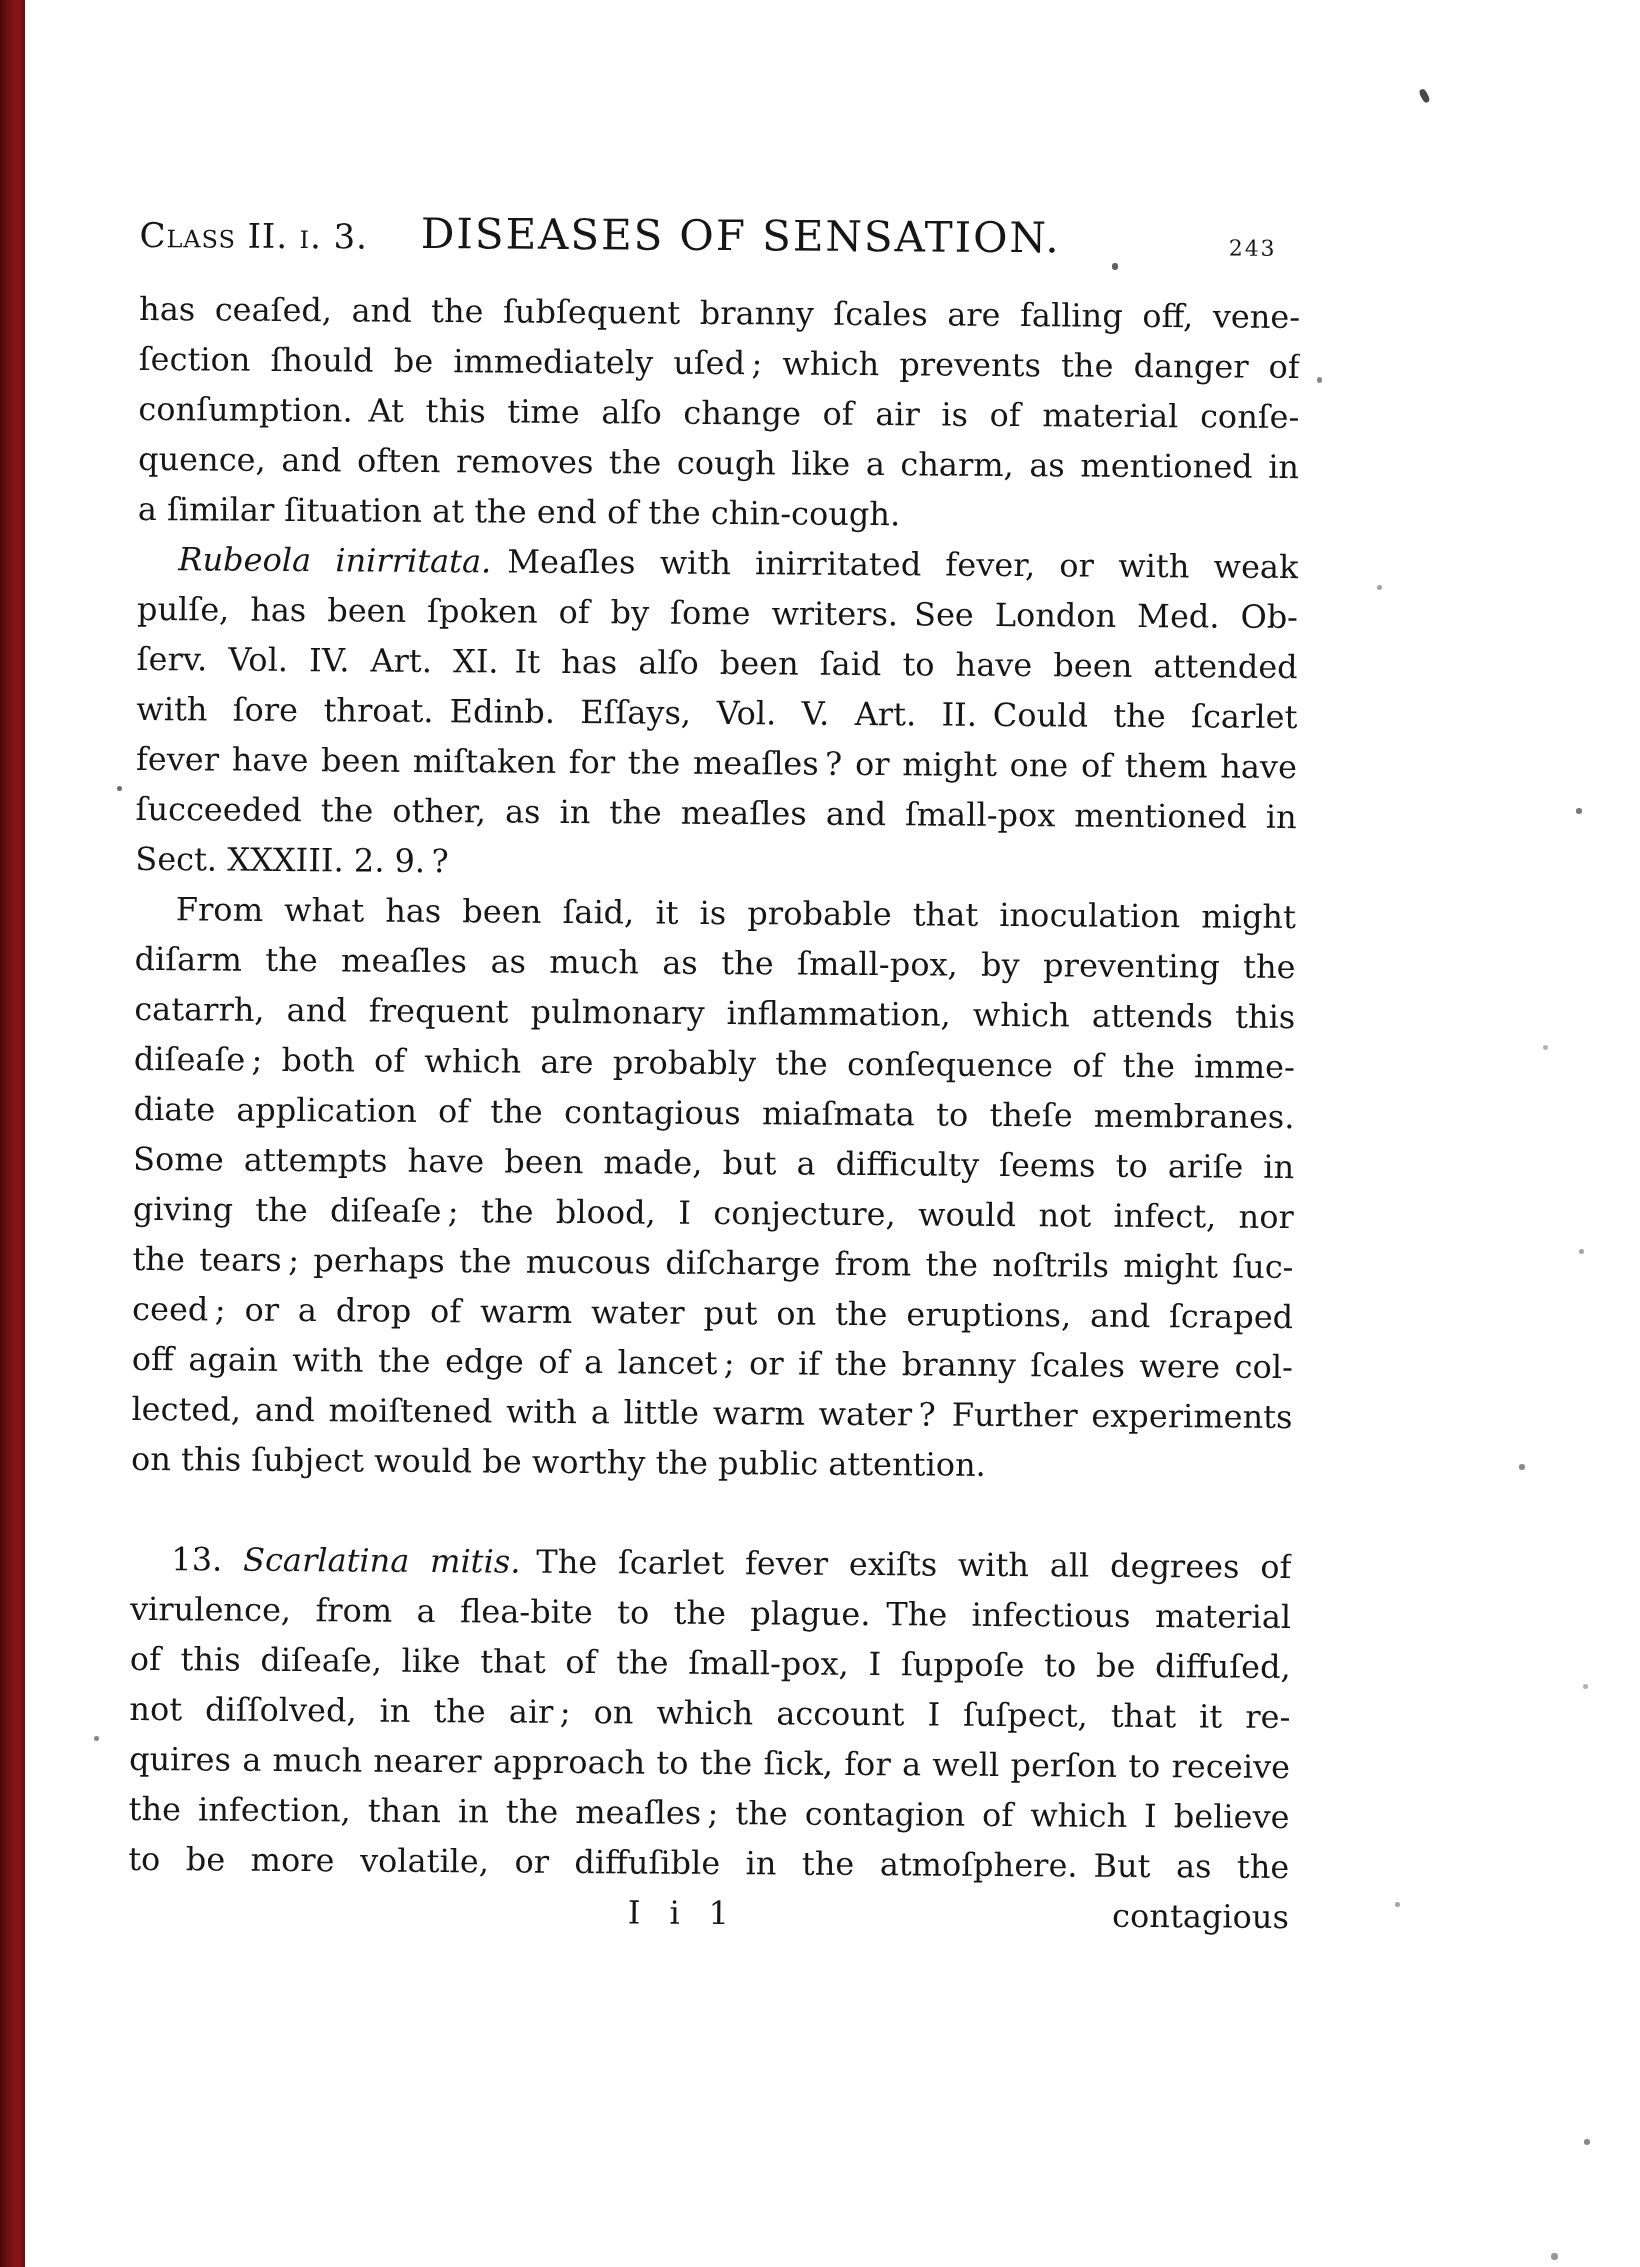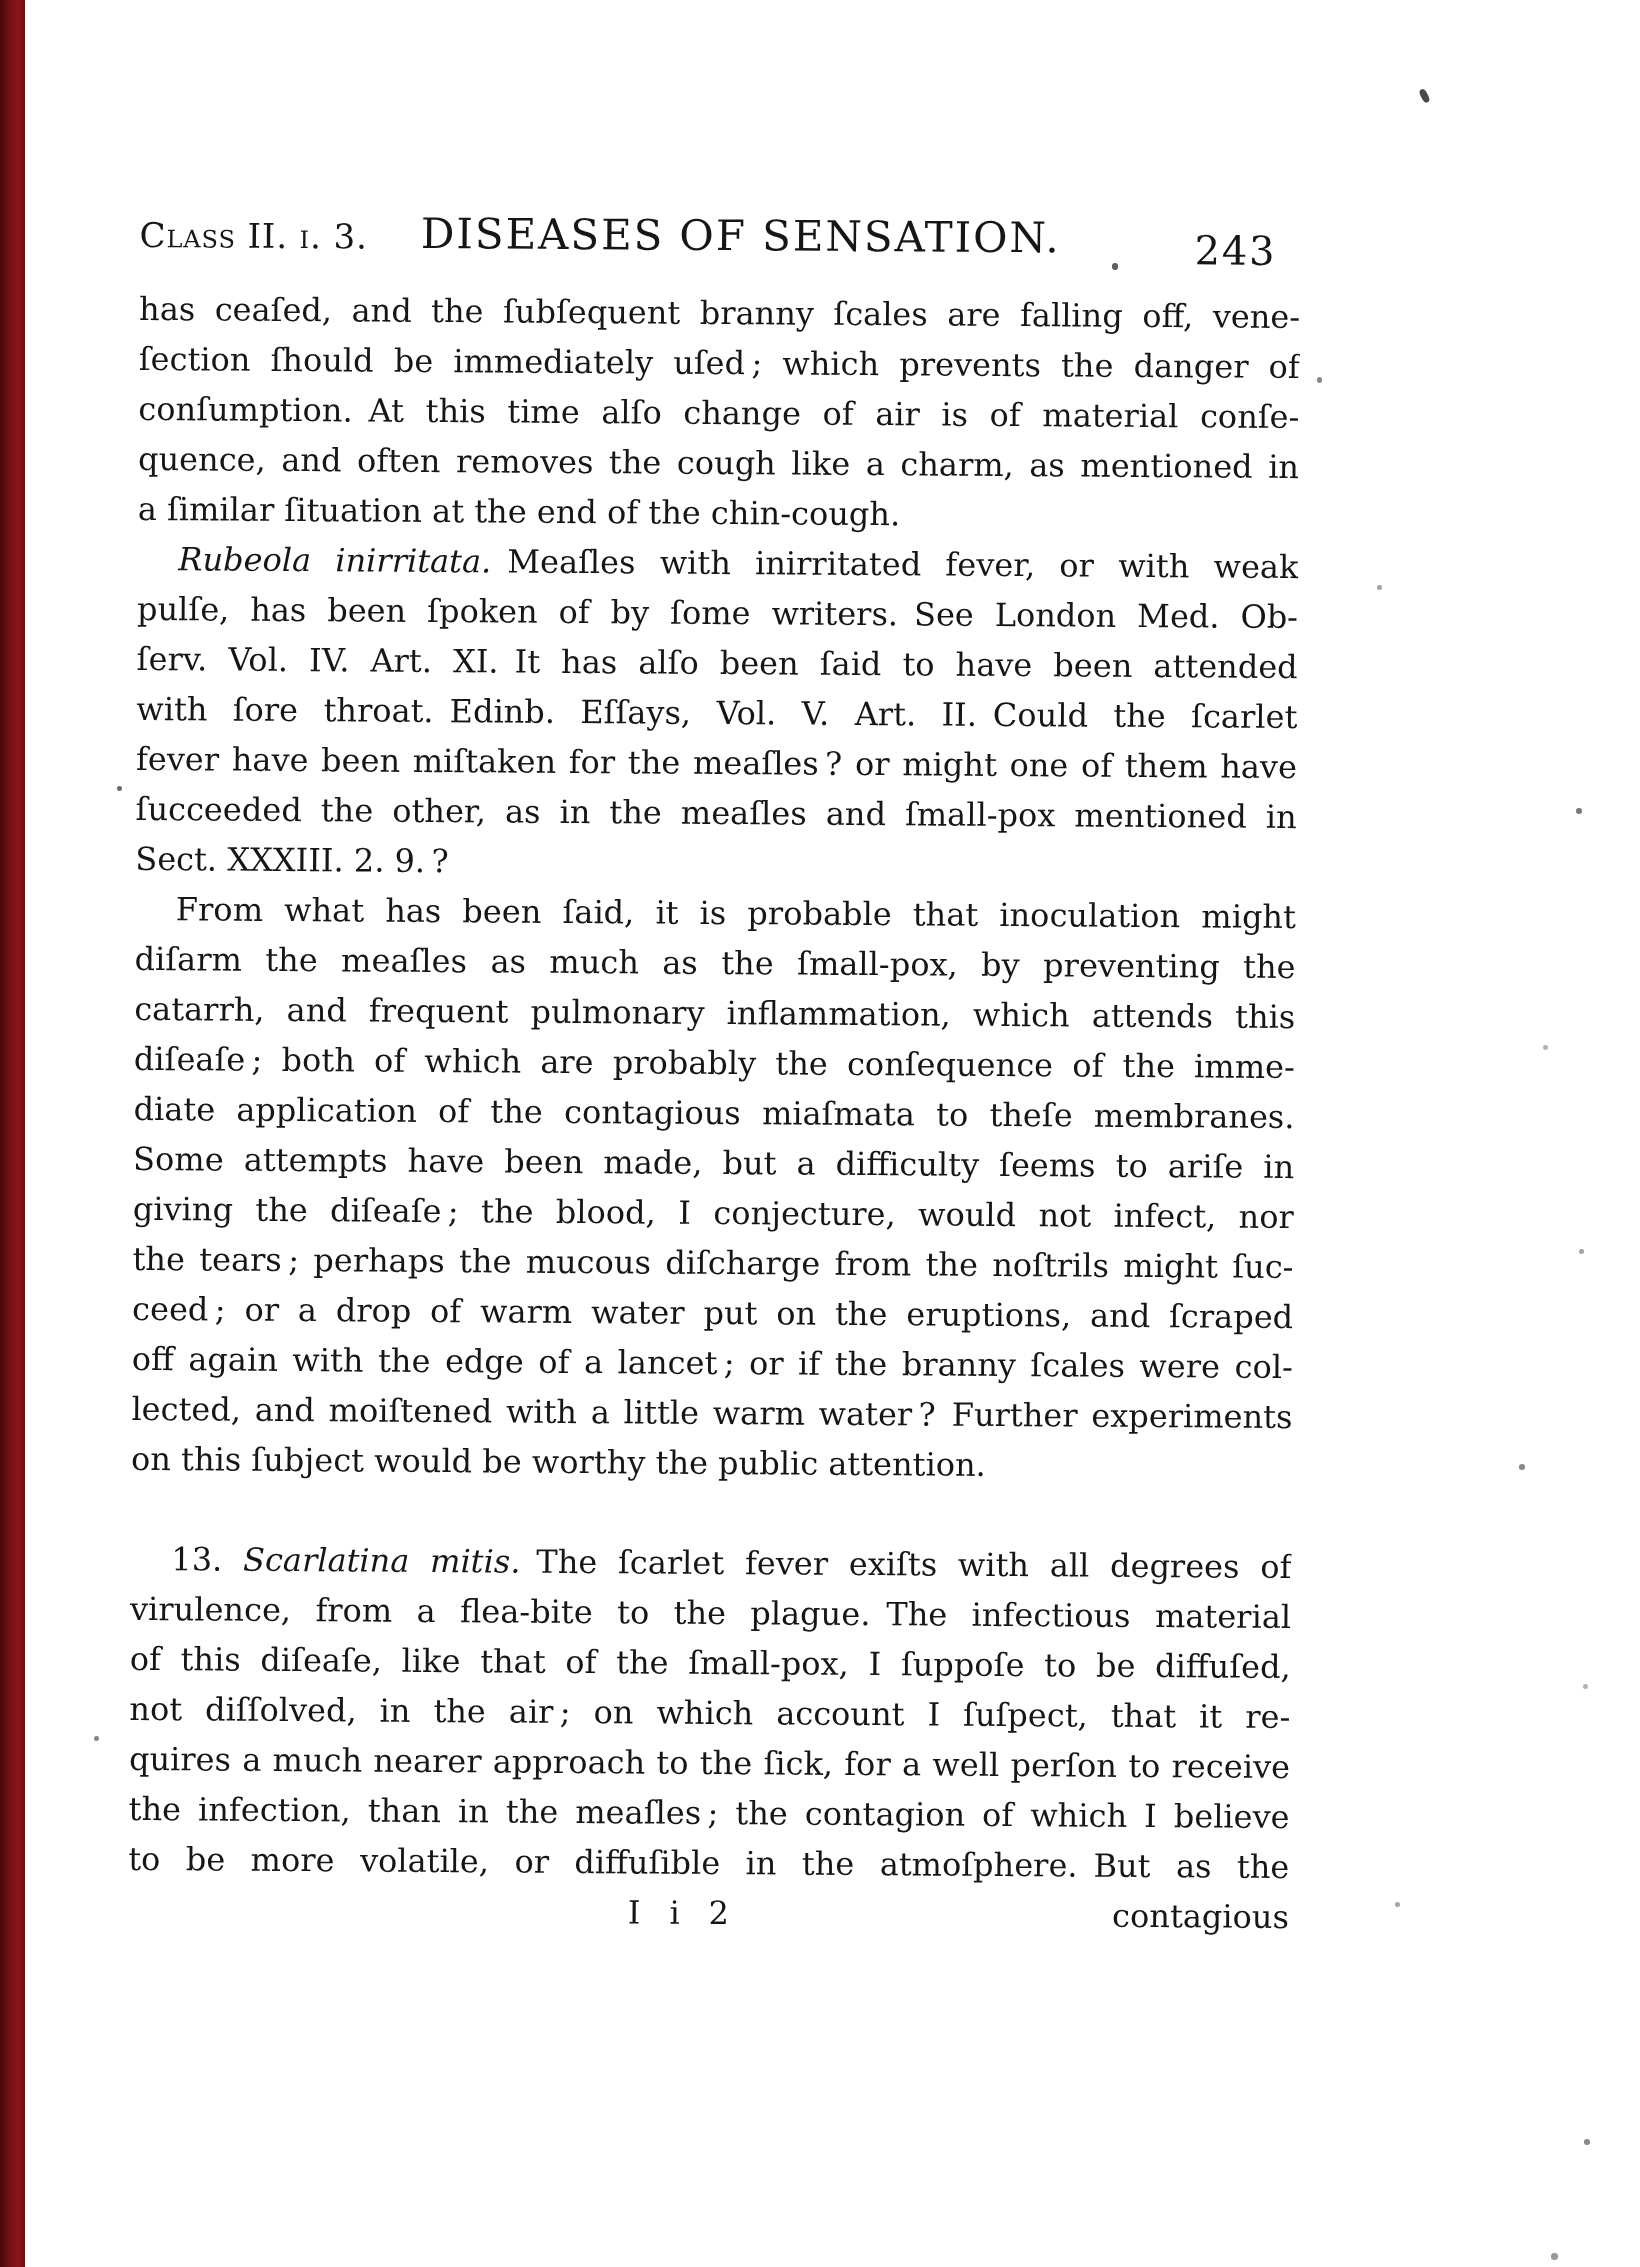--- a/index.html
+++ b/index.html
@@ -21,21 +21,21 @@
   .header{position:relative;height:75px;}
   .class-label{
     position:absolute;left:0;top:9.3px;font-size:34px;line-height:1;
     font-variant:small-caps;letter-spacing:0.9px;white-space:nowrap;
   }
   .title{
     position:absolute;left:calc(50% + 20.5px);transform:translateX(-50%);
     top:1.9px;font-size:42px;line-height:1;letter-spacing:1.9px;white-space:nowrap;
   }
   .page-number{
-    position:absolute;right:24px;top:14px;font-size:40px;line-height:1;letter-spacing:1.9px;
+    position:absolute;right:24px;top:21px;font-size:22px;line-height:1;letter-spacing:1.9px;
   }
   .page-body{position:relative;}
   .line{
     font-size:32px;line-height:50px;height:50px;overflow:hidden;
     text-align:justify;text-align-last:justify;
   }
   .line.no-just{text-align:left;text-align-last:left;}
   .paragraph.indent .line:first-child{text-indent:41px;}
   .paragraph.gap{margin-top:50px;}
   .it{font-style:italic;}
@@ -95,21 +95,21 @@
           <div class="line"><span>virulence, from a flea-bite to the plague. The infectious material</span></div>
           <div class="line"><span>of this diſeaſe, like that of the ſmall-pox, I ſuppoſe to be diffuſed,</span></div>
           <div class="line"><span>not diſſolved, in the air ; on which account I ſuſpect, that it re-</span></div>
           <div class="line"><span>quires a much nearer approach to the ſick, for a well perſon to receive</span></div>
           <div class="line"><span>the infection, than in the meaſles ; the contagion of which I believe</span></div>
           <div class="line"><span>to be more volatile, or diffuſible in the atmoſphere. But as the</span></div>
         </div>
       </div>
 
     <div class="footer">
-      <span class="signature">I i 2</span>
+      <span class="signature">I i 1</span>
       <span class="catchword">contagious</span>
     </div>
 
   </div>
 
   <div class="speck" style="left:1421px;top:89px;width:6.5px;height:14px;background:#1c1c1c;opacity:.8;border-radius:40%;transform:rotate(-28deg);"></div>
   <div class="speck" style="left:1112px;top:263px;width:5.6px;height:6.5px;background:#2a2a2a;opacity:.75;"></div>
   <div class="speck" style="left:1317px;top:377px;width:4.7px;height:5.6px;background:#3a3a3a;opacity:.6;"></div>
   <div class="speck" style="left:1377px;top:585px;width:4.7px;height:4.7px;background:#4a4a4a;opacity:.5;"></div>
   <div class="speck" style="left:1576px;top:808px;width:5.6px;height:5.6px;background:#333333;opacity:.65;"></div>

